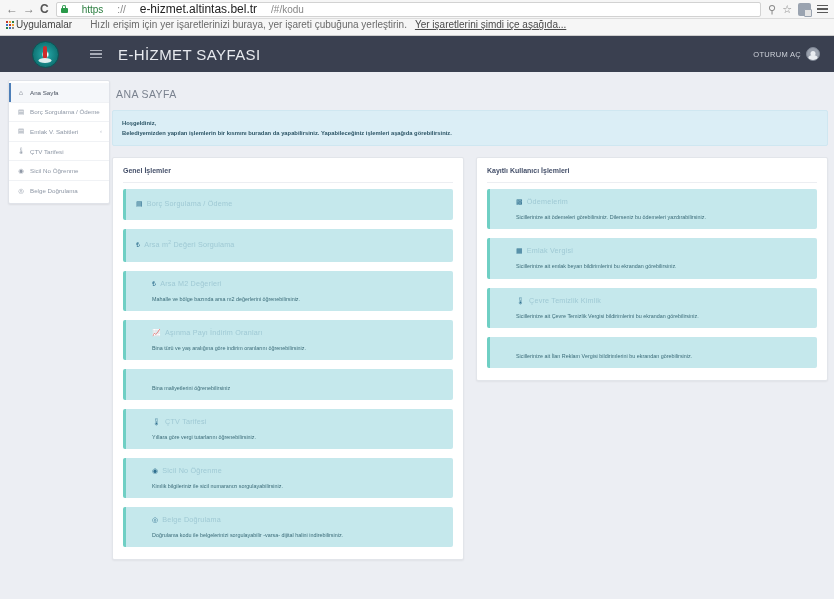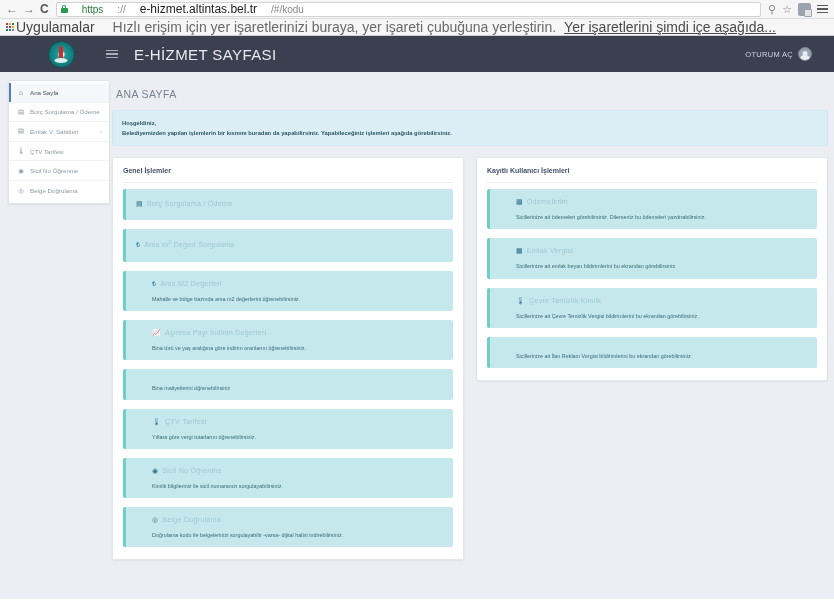--- a/index.html
+++ b/index.html
@@ -43,21 +43,21 @@
   .ext-icon::after {
     content: ""; position: absolute; right: -1px; bottom: -1px;
     width: 6px; height: 6px; background: #e4e4e4; border: 1px solid #9aa3b0; border-radius: 1px;
   }
   .menu-icon { display: flex; flex-direction: column; gap: 2px; }
   .menu-icon span { display: block; width: 11px; height: 1.5px; background: #5a5a5a; }
 
   .bookmarks-row {
     height: 17px; display: flex; align-items: flex-start; gap: 8px;
     padding: 0 6px; background: #f6f6f6; border-bottom: 1px solid #cfcfcf;
-    font-size: 14px; color: #555;
+    font-size: 10px; color: #555;
   }
   .apps-grid { display: grid; grid-template-columns: repeat(3, 2px); grid-template-rows: repeat(3, 2px); gap: 1px; margin-right: 2px; }
   .apps-grid i { display: block; width: 2px; height: 2px; background: #c0392b; }
   .apps-grid i:nth-child(2) { background: #f0a030; }
   .apps-grid i:nth-child(3) { background: #2a7d3f; }
   .apps-grid i:nth-child(4) { background: #3b6fc4; }
   .apps-grid i:nth-child(5) { background: #c0392b; }
   .apps-grid i:nth-child(6) { background: #f0a030; }
   .apps-grid i:nth-child(7) { background: #2a7d3f; }
   .apps-grid i:nth-child(8) { background: #3b6fc4; }
@@ -65,21 +65,20 @@
   .bk-apps { display: flex; align-items: center; color: #444; }
   .bk-hint { color: #6a6a6a; margin-left: 10px; }
   .bk-link { color: #4a4a4a; text-decoration: underline; }
 
   
   .app { width: 834px; height: 563px; background: #eceef3; position: relative; }
 
   .topbar {
     height: 36px; background: #3a4050; display: flex; align-items: center;
     position: relative;
-    padding-left: 16px;
   }
   .logo-wrap { width: 90px; display: flex; align-items: center; justify-content: center; }
   .logo {
     width: 27px; height: 27px; border-radius: 50%;
     background: radial-gradient(circle at 50% 50%, #ffffff 12%, #1f9b9b 22%, #137d7d 60%, #0c5d5d 100%);
     position: relative; border: 1px solid #0b5555;
   }
   .logo::before {
     content: ""; position: absolute; left: 50%; top: 4px; transform: translateX(-50%);
     width: 4px; height: 13px; background: #cf2b2b; border-radius: 2px;
@@ -87,21 +86,21 @@
   .logo::after {
     content: ""; position: absolute; left: 50%; bottom: 4px; transform: translateX(-50%);
     width: 13px; height: 5px; background: #ffffff; border-radius: 50%; opacity: .85;
   }
   .hamburger { display: flex; flex-direction: column; gap: 2px; margin-right: 16px; }
   .hamburger span { display: block; width: 12px; height: 1.5px; background: #a8adb8; }
   .app-title {
     color: #e8eaef; font-size: 15px; letter-spacing: .4px; font-weight: 400;
   }
   .topbar-right {
-    position: absolute; right: 22px; display: flex; align-items: center; gap: 5px;
+    position: absolute; right: 14px; display: flex; align-items: center; gap: 5px;
   }
   .login-label { color: #cfd3db; font-size: 7.5px; letter-spacing: .3px; }
   .avatar {
     width: 14px; height: 14px; border-radius: 50%; background: #9aa1ae;
     position: relative; overflow: hidden; border: 1px solid #7e8694;
   }
   .avatar::before {
     content: ""; position: absolute; top: 2.5px; left: 50%; transform: translateX(-50%);
     width: 5px; height: 5px; border-radius: 50%; background: #e9ecf1;
   }
@@ -295,21 +294,21 @@
             <div class="card">
               <div class="card-head">
                 <span class="card-ico">₺</span>
                 <span>Arsa M2 Değerleri</span>
               </div>
               <div class="card-desc">Mahalle ve bölge bazında arsa m2 değerlerini öğrenebilirsiniz.</div>
             </div>
             <div class="card">
               <div class="card-head">
                 <span class="card-ico">📈</span>
-                <span>Aşınma Payı İndirim Değerleri</span>
+                <span>Aşınma Payı İndirim Oranları</span>
               </div>
               <div class="card-desc">Bina türü ve yaş aralığına göre indirim oranlarını öğrenebilirsiniz.</div>
             </div>
             <div class="card">
               <div class="card-desc">Bina maliyetlerini öğrenebilirsiniz</div>
             </div>
             <div class="card">
               <div class="card-head">
                 <span class="card-ico">🌡</span>
                 <span>ÇTV Tarifesi</span>

